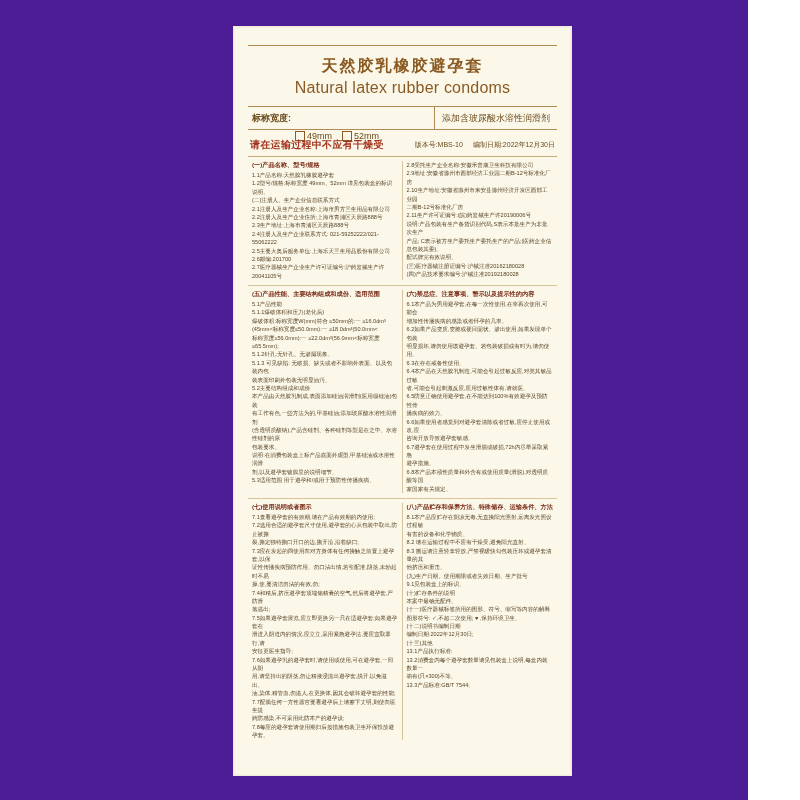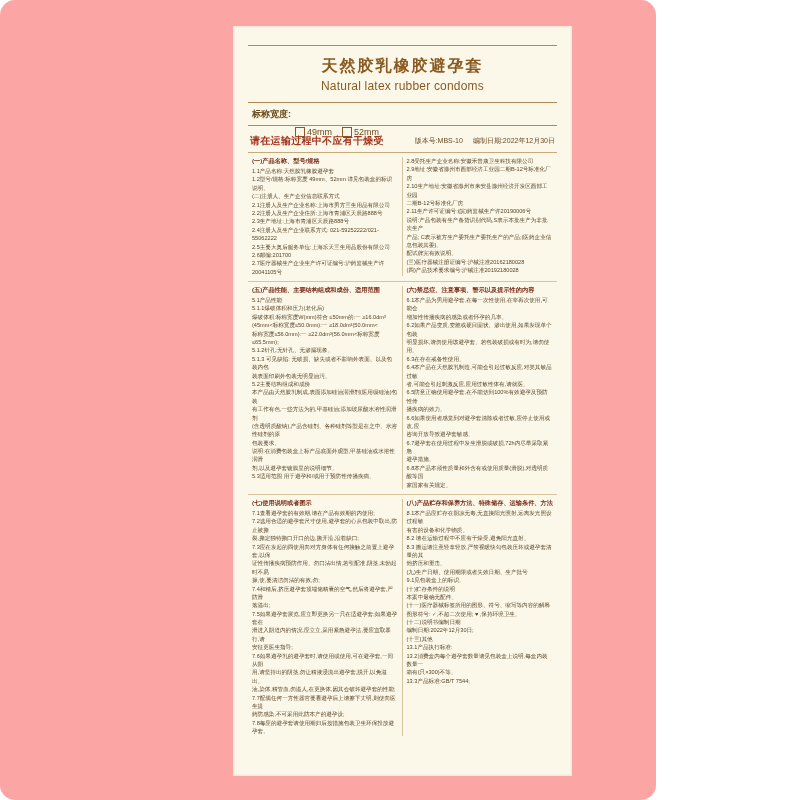--- a/index.html
+++ b/index.html
@@ -5,25 +5,24 @@
   html, body {
     margin: 0;
     padding: 0;
     width: 800px;
     height: 800px;
     background: #ffffff;
     font-family: "Liberation Sans", sans-serif;
   }
   #page {
     position: relative;
-    width: 656px;
+    width: 748px;
     height: 800px;
-    background: #fca5a5;
+    background: #4c1d95;
     overflow: hidden;
-    border-radius: 15px;
   }
   
   .box {
     position: absolute;
     left: 233px;
     top: 26px;
     width: 337px;
     height: 748px;
     background: #fbf8ea;
     border: 1px solid #f0ecdb;
@@ -44,21 +43,21 @@
     text-align: center;
   }
   .title-cn {
     font-size: 16px;
     letter-spacing: 2px;
     color: #8a5a22;
     font-weight: bold;
     line-height: 1.25;
   }
   .title-en {
-    font-size: 12px;
+    font-size: 16px;
     color: #8a5a22;
     letter-spacing: 0.2px;
     margin-top: 3px;
   }
   
   .type-bar {
     display: flex;
     align-items: center;
     border-bottom: 1px solid #b08a52;
     height: 36px;
@@ -212,20 +211,21 @@
           <span class="width-label">标称宽度:</span>
           <span class="width-opt">
             <span class="chk"></span>
             <span>49mm</span>
           </span>
           <span class="width-opt">
             <span class="chk"></span>
             <span>52mm</span>
           </span>
         </div>
+        <div class="width-right">添加含玻尿酸水溶性润滑剂</div>
       </div>
 
       <div class="inst-head">
         <div class="inst-title">请在运输过程中不应有干燥受</div>
         <div class="inst-meta">
           <span>版本号:MBS-10</span>
           <span>编制日期:2022年12月30日</span>
         </div>
       </div>
 

